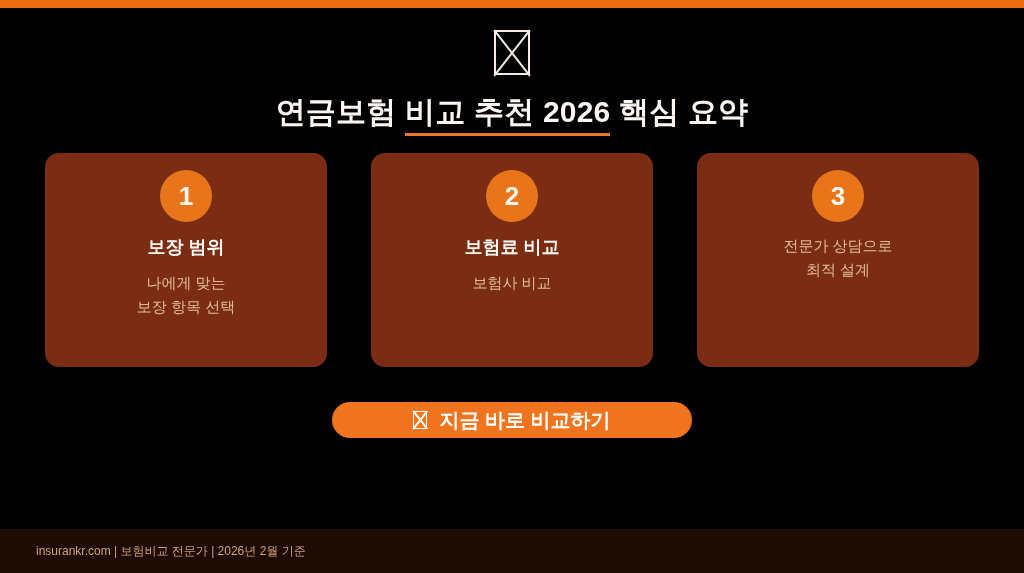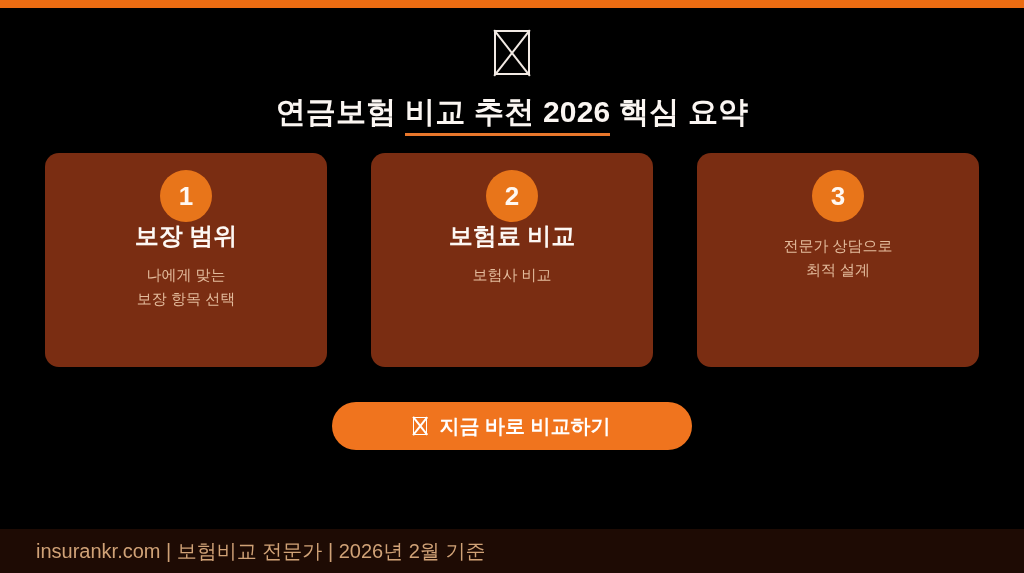--- a/index.html
+++ b/index.html
@@ -107,21 +107,22 @@
     margin: 0 auto;
     border-radius: 50%;
     background: #E8751A;
     color: #FFF8F2;
     font-size: 26px;
     font-weight: bold;
     line-height: 52px;
     text-align: center;
   }
   .card-title {
-    font-size: 24px;
+    margin-top: 15px;
+    font-size: 18px;
     font-weight: bold;
     color: #FDF8F4;
     line-height: 1.2;
   }
   .card-desc {
     margin-top: 12px;
     font-size: 15px;
     color: #E3BB9C;
     line-height: 1.62;
   }
@@ -134,21 +135,21 @@
     top: 402px;
     width: 1024px;
     text-align: center;
   }
   .cta-button {
     display: inline-flex;
     align-items: center;
     justify-content: center;
     gap: 12px;
     width: 360px;
-    height: 48px;
+    height: 36px;
     border: none;
     border-radius: 24px;
     background: #F0741E;
     color: #FFFFFF;
     font-family: "Liberation Sans", "DejaVu Sans", sans-serif;
     font-size: 20px;
     font-weight: bold;
     cursor: pointer;
     padding: 0;
   }
@@ -182,21 +183,21 @@
     width: 1024px;
     height: 44px;
     background: #1E0B04;
   }
   .footer-text {
     position: absolute;
     left: 36px;
     top: 0;
     height: 44px;
     line-height: 44px;
-    font-size: 20px;
+    font-size: 12px;
     color: #D0A277;
     white-space: nowrap;
   }
 </style>
 </head>
 <body>
 
 <div id="page">
 
   <div class="top-accent-bar"></div>

